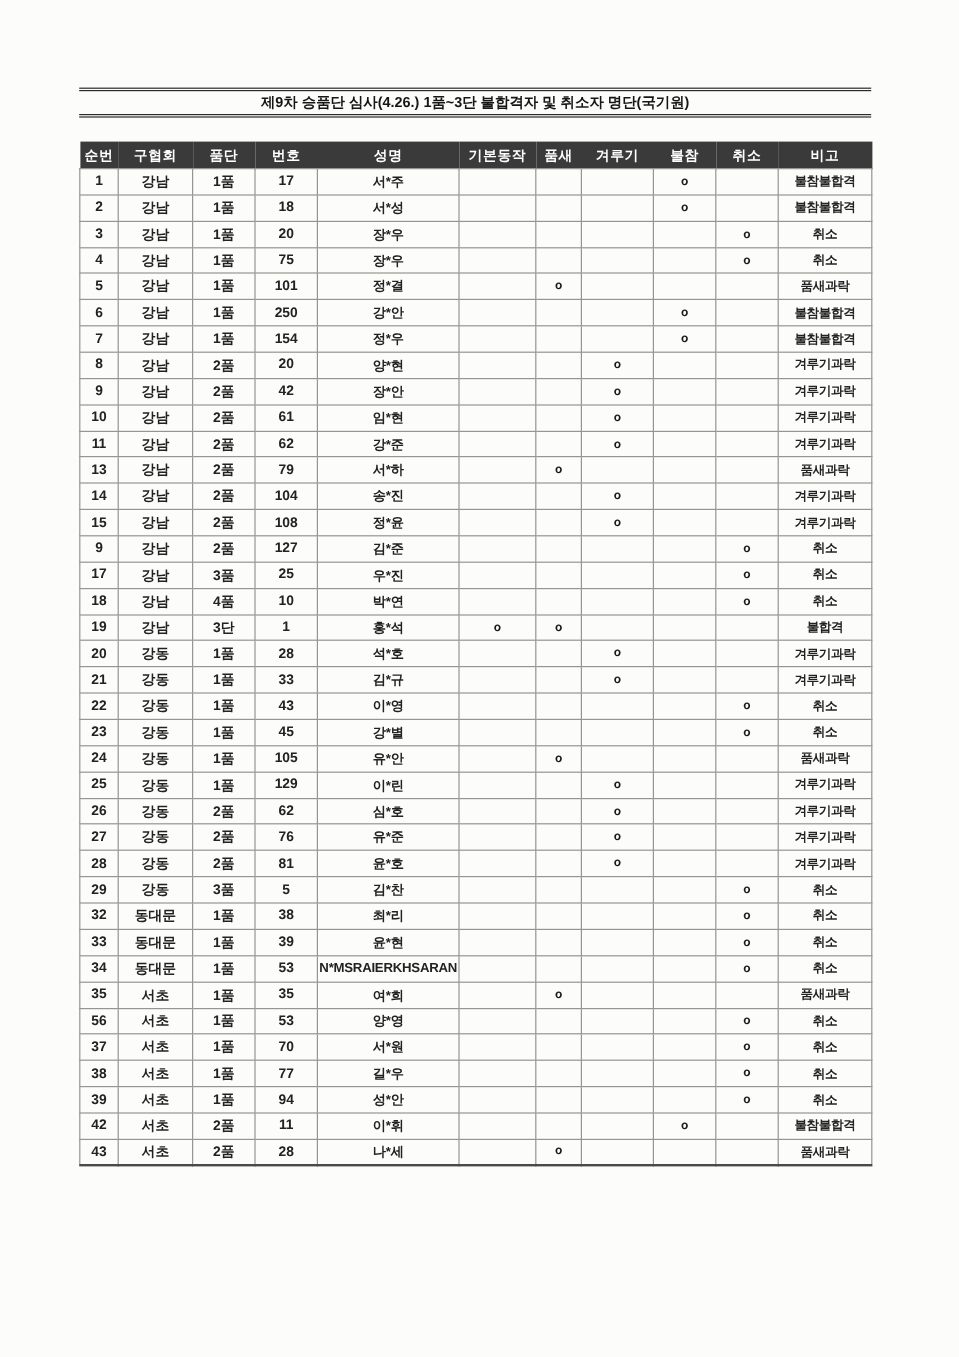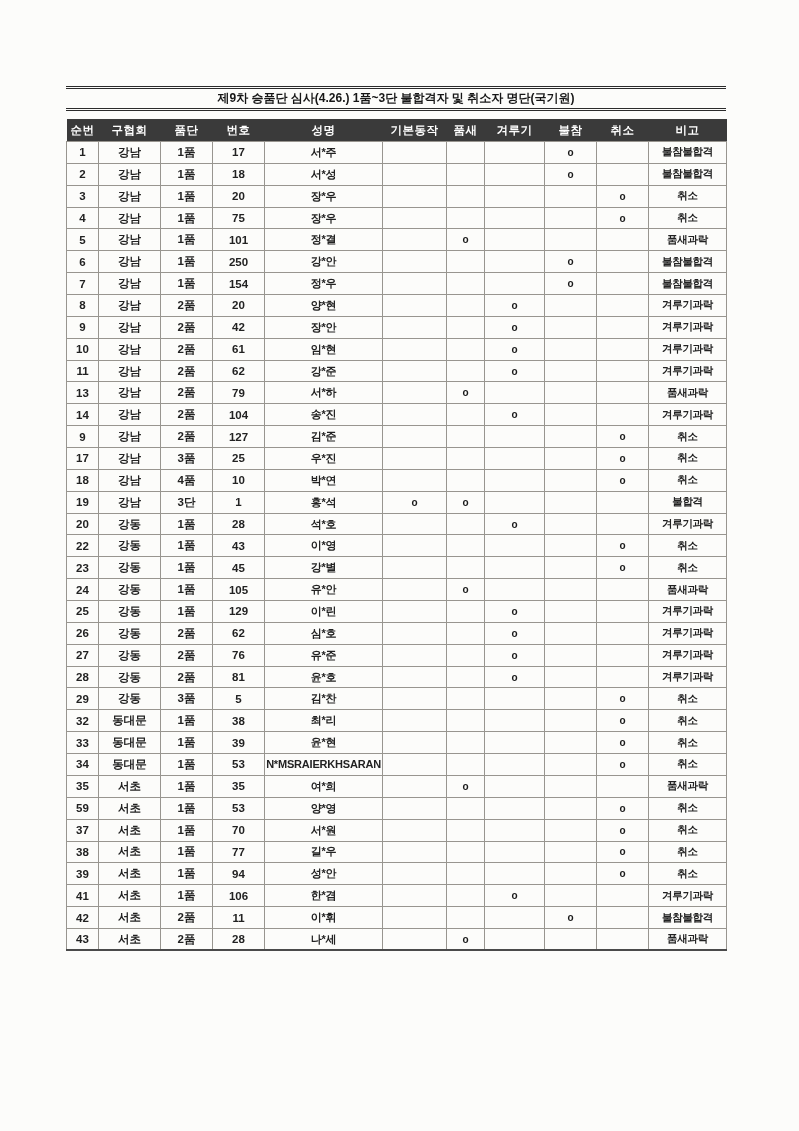--- a/index.html
+++ b/index.html
@@ -6,35 +6,35 @@
   body {
     width: 799px; height: 1131px;
     background: #fcfcfa;
     font-family: "Liberation Sans", "DejaVu Sans", sans-serif;
     position: relative;
     color: #1c1c1c;
     overflow: hidden;
   }
   .sheet {
     position: absolute;
-    left: 66px; top: 86px;
+    left: 66px; top: 73px;
     width: 660px;
   }
   .title-band {
     box-sizing: border-box;
     height: 25px;
     border-top: 3px double #2b2b2b;
     border-bottom: 3px double #2b2b2b;
     display: flex; align-items: center; justify-content: center;
     font-size: 12px; font-weight: bold;
     color: #161616;
     background: #fcfcfa;
   }
   table.results {
-    margin-top: 8px;
+    margin-top: 20px;
     border-collapse: collapse;
     table-layout: fixed;
     width: 660px;
     border-bottom: 2px solid #4a4a4a;
   }
   col.c0  { width: 32px; }
   col.c1  { width: 62px; }
   col.c2  { width: 52px; }
   col.c3  { width: 52px; }
   col.c4  { width: 118px; }
@@ -283,20 +283,33 @@
           <td>104</td>
           <td class="name">송*진</td>
           <td class="mark"></td>
           <td class="mark"></td>
           <td class="mark">o</td>
           <td class="mark"></td>
           <td class="mark"></td>
           <td class="remark">겨루기과락</td>
         </tr>
         <tr>
+          <td>15</td>
+          <td>강남</td>
+          <td>2품</td>
+          <td>108</td>
+          <td class="name">정*윤</td>
+          <td class="mark"></td>
+          <td class="mark"></td>
+          <td class="mark">o</td>
+          <td class="mark"></td>
+          <td class="mark"></td>
+          <td class="remark">겨루기과락</td>
+        </tr>
+        <tr>
           <td>9</td>
           <td>강남</td>
           <td>2품</td>
           <td>127</td>
           <td class="name">김*준</td>
           <td class="mark"></td>
           <td class="mark"></td>
           <td class="mark"></td>
           <td class="mark"></td>
           <td class="mark">o</td>
@@ -348,20 +361,33 @@
           <td>28</td>
           <td class="name">석*호</td>
           <td class="mark"></td>
           <td class="mark"></td>
           <td class="mark">o</td>
           <td class="mark"></td>
           <td class="mark"></td>
           <td class="remark">겨루기과락</td>
         </tr>
         <tr>
+          <td>21</td>
+          <td>강동</td>
+          <td>1품</td>
+          <td>33</td>
+          <td class="name">김*규</td>
+          <td class="mark"></td>
+          <td class="mark"></td>
+          <td class="mark">o</td>
+          <td class="mark"></td>
+          <td class="mark"></td>
+          <td class="remark">겨루기과락</td>
+        </tr>
+        <tr>
           <td>22</td>
           <td>강동</td>
           <td>1품</td>
           <td>43</td>
           <td class="name">이*영</td>
           <td class="mark"></td>
           <td class="mark"></td>
           <td class="mark"></td>
           <td class="mark"></td>
           <td class="mark">o</td>
@@ -504,21 +530,21 @@
           <td>35</td>
           <td class="name">여*희</td>
           <td class="mark"></td>
           <td class="mark">o</td>
           <td class="mark"></td>
           <td class="mark"></td>
           <td class="mark"></td>
           <td class="remark">품새과락</td>
         </tr>
         <tr>
-          <td>59</td>
+          <td>56</td>
           <td>서초</td>
           <td>1품</td>
           <td>53</td>
           <td class="name">양*영</td>
           <td class="mark"></td>
           <td class="mark"></td>
           <td class="mark"></td>
           <td class="mark"></td>
           <td class="mark">o</td>
           <td class="remark">취소</td>
@@ -554,33 +580,20 @@
           <td>서초</td>
           <td>1품</td>
           <td>94</td>
           <td class="name">성*안</td>
           <td class="mark"></td>
           <td class="mark"></td>
           <td class="mark"></td>
           <td class="mark"></td>
           <td class="mark">o</td>
           <td class="remark">취소</td>
-        </tr>
-        <tr>
-          <td>41</td>
-          <td>서초</td>
-          <td>1품</td>
-          <td>106</td>
-          <td class="name">한*겸</td>
-          <td class="mark"></td>
-          <td class="mark"></td>
-          <td class="mark">o</td>
-          <td class="mark"></td>
-          <td class="mark"></td>
-          <td class="remark">겨루기과락</td>
         </tr>
         <tr>
           <td>42</td>
           <td>서초</td>
           <td>2품</td>
           <td>11</td>
           <td class="name">이*휘</td>
           <td class="mark"></td>
           <td class="mark"></td>
           <td class="mark"></td>

